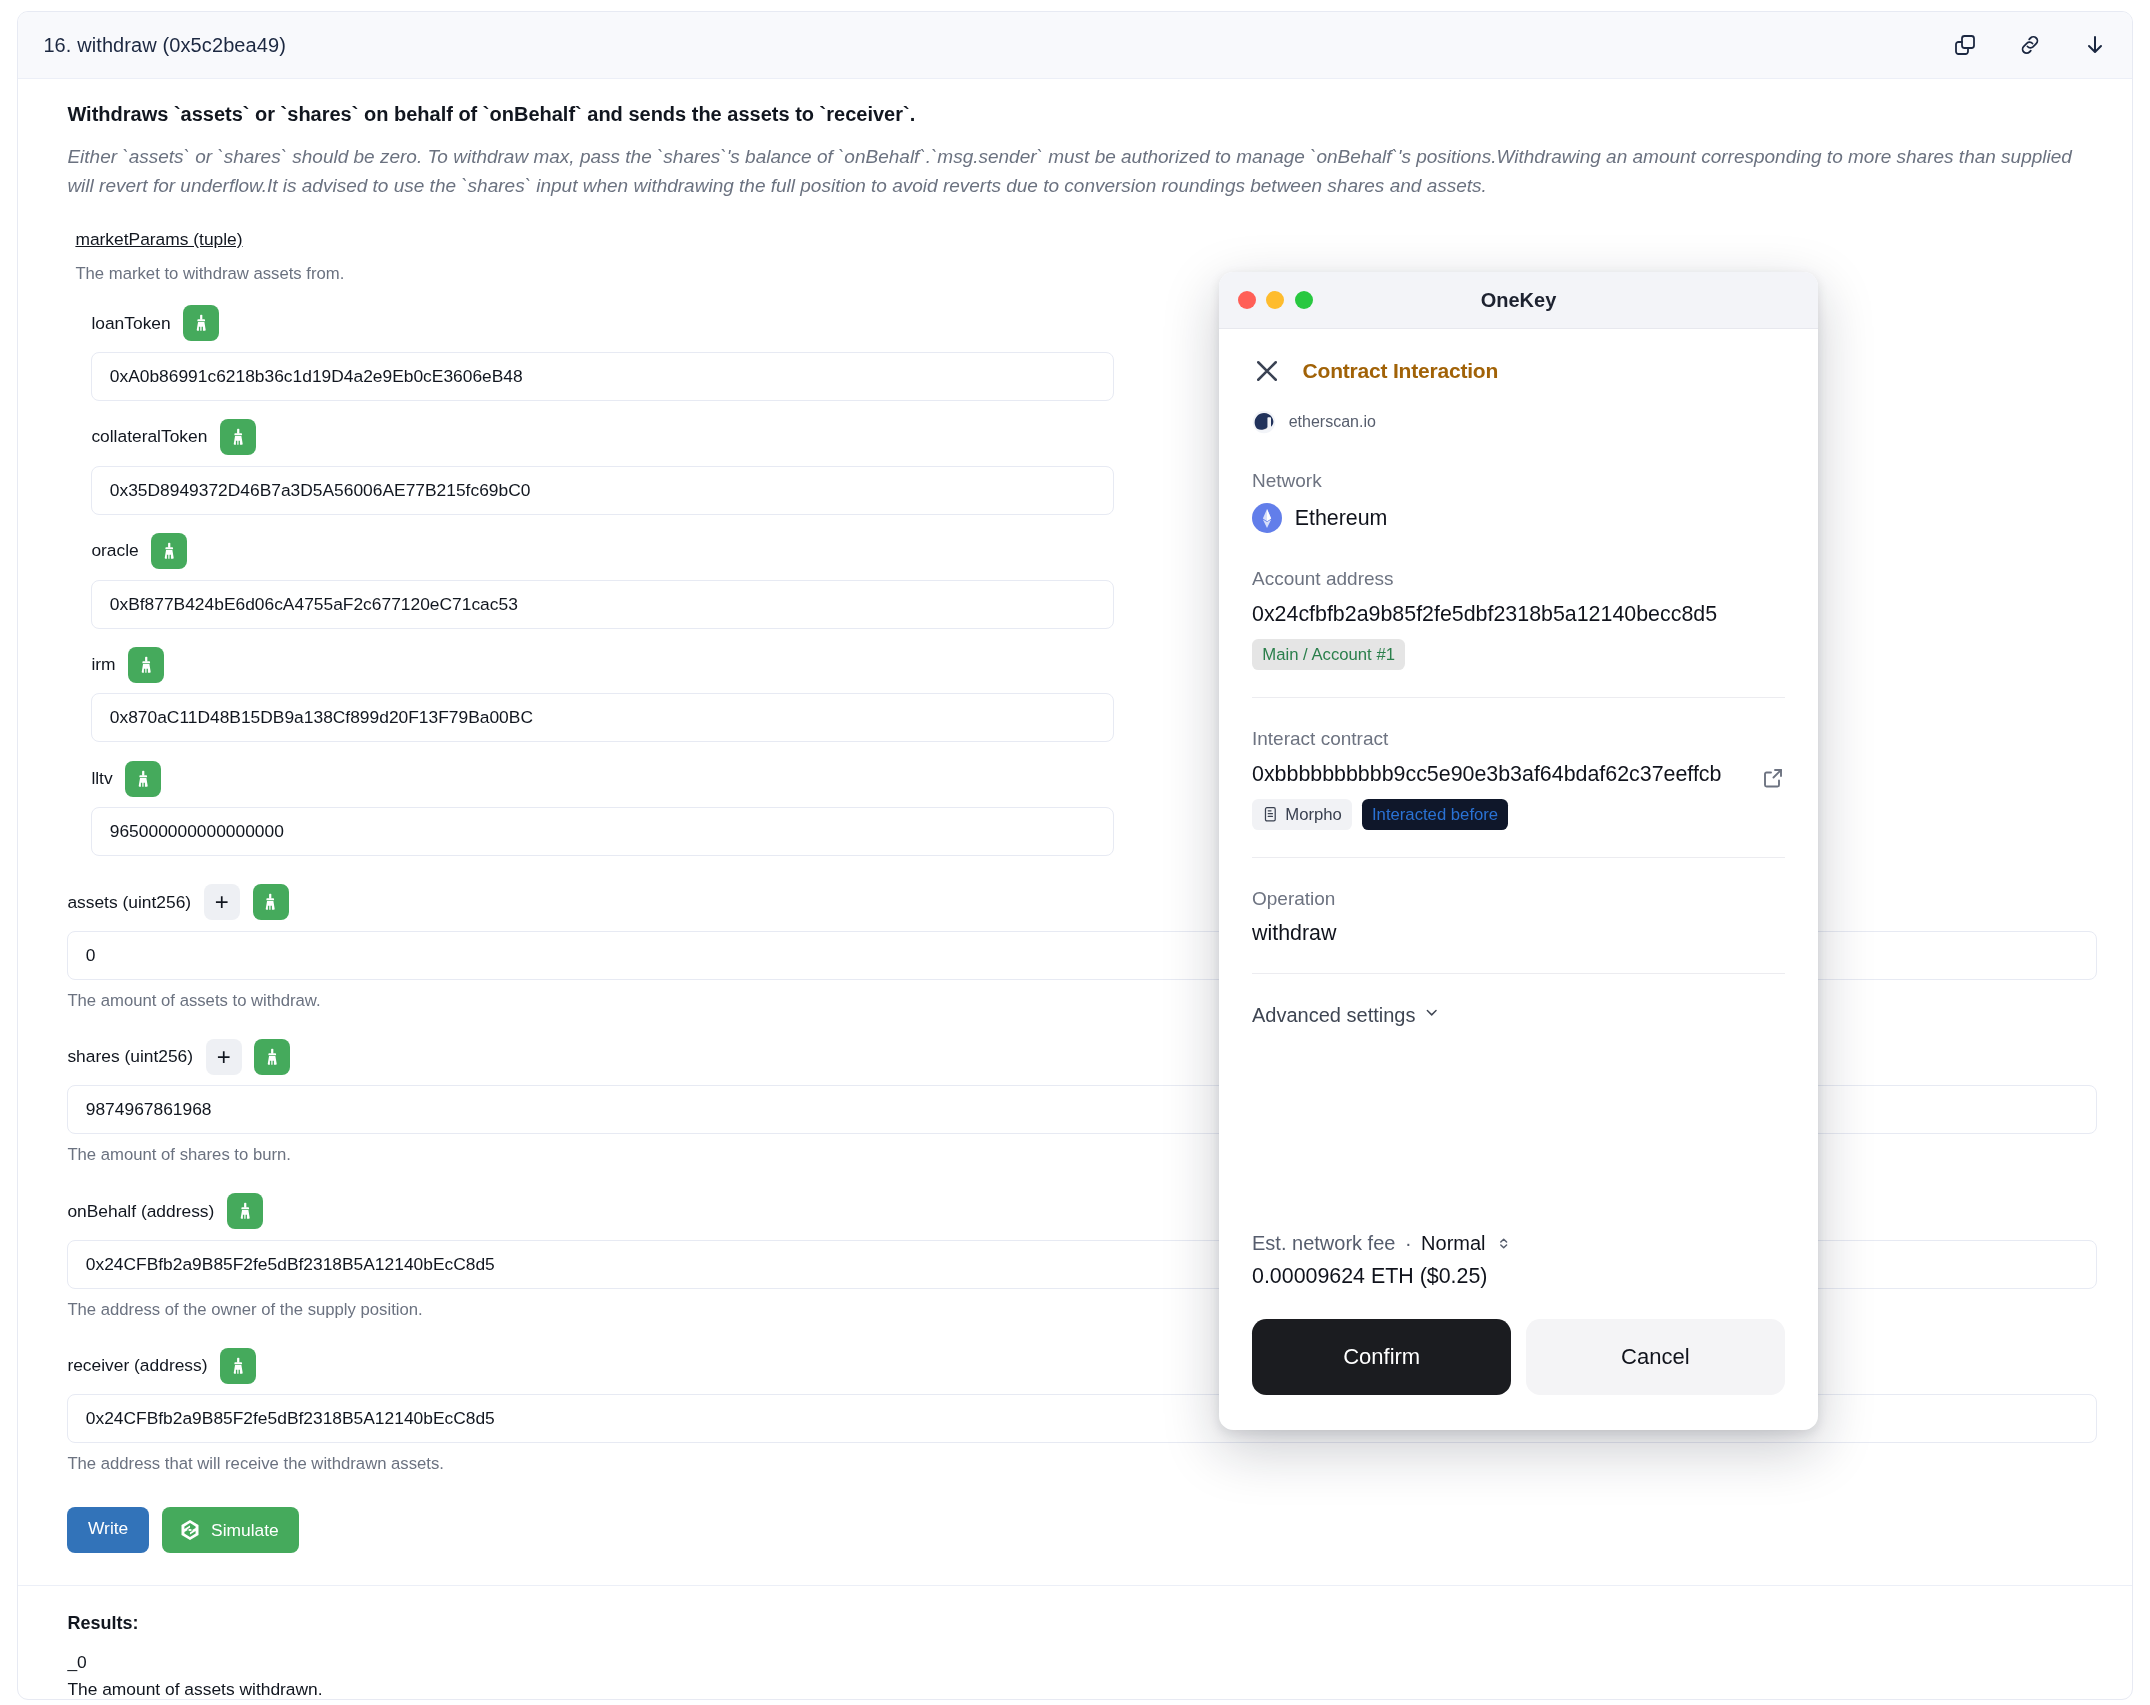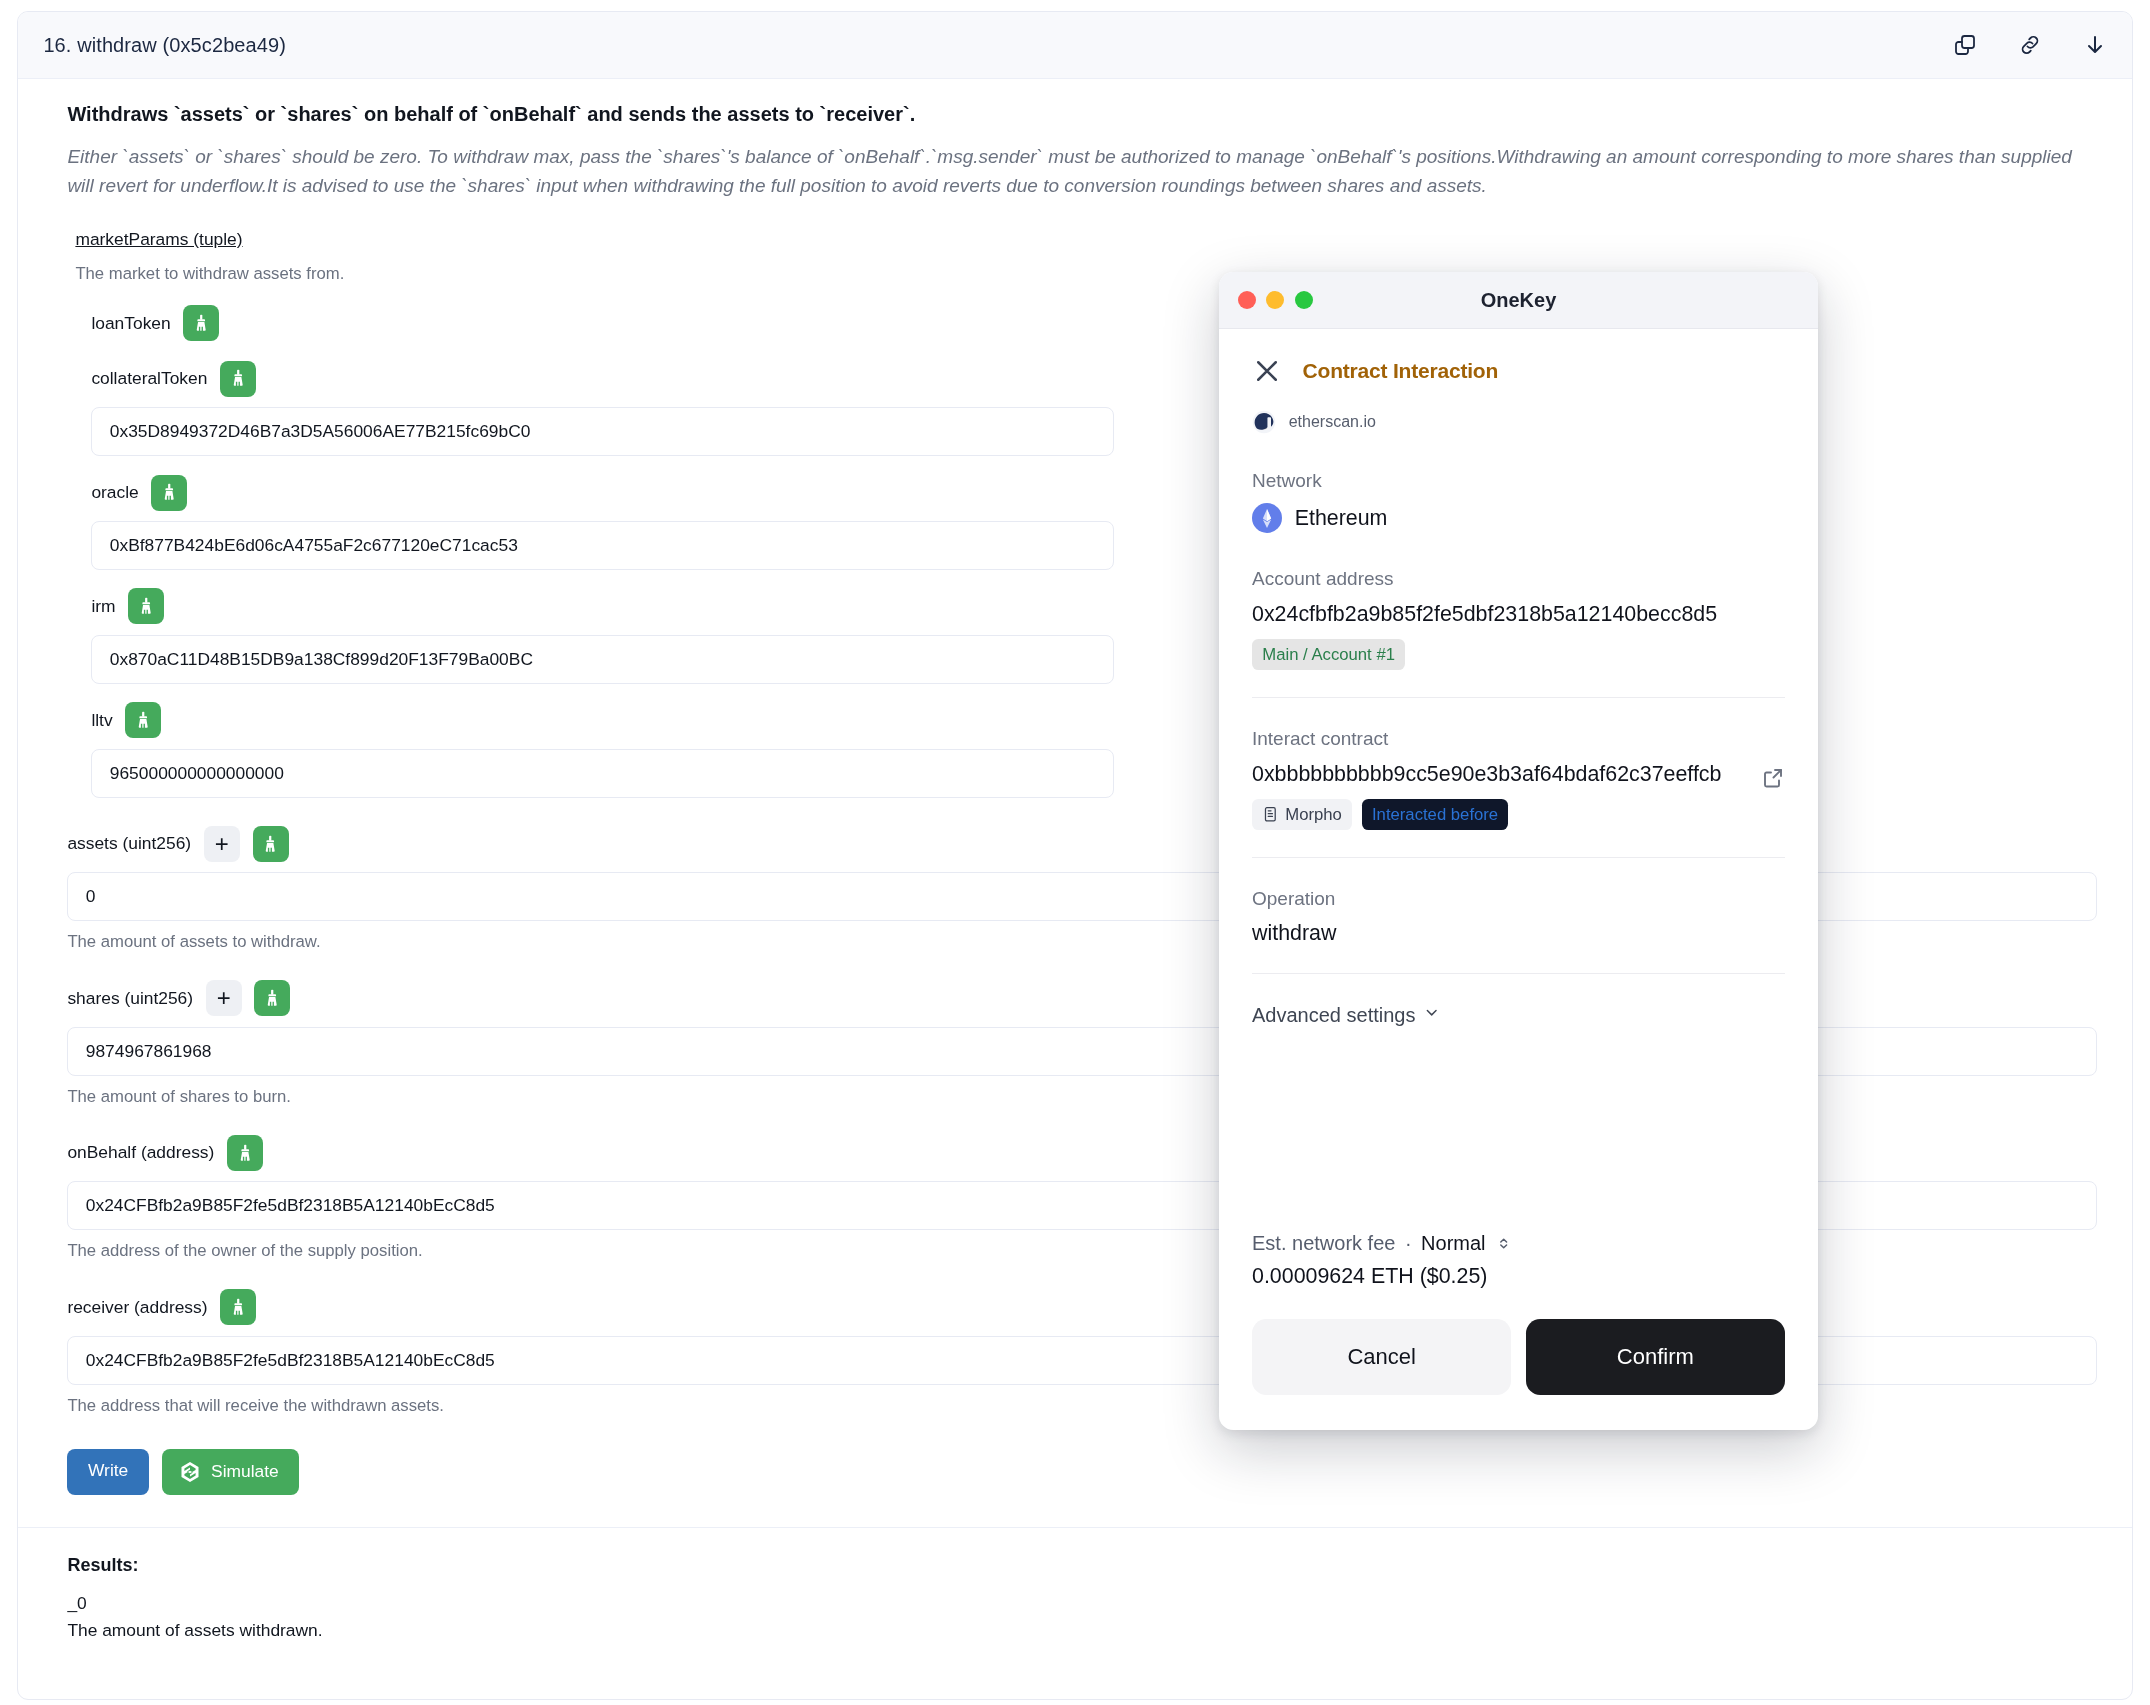--- a/index.html
+++ b/index.html
@@ -318,20 +318,21 @@
             <span class="field-label">loanToken</span>
             <span class="btn-clear">
               <svg viewBox="0 0 24 24" fill="#ffffff">
                 <path d="M12.8 2.3l-1.4-1.4-4 4 1.4 1.4 4-4z" opacity="0"></path>
                 <rect x="10.6" y="2" width="2.6" height="6" rx="1"></rect>
                 <rect x="7.4" y="7.4" width="9" height="2.3" rx="1"></rect>
                 <path d="M8.2 10.6h7.4l1.5 9a.9.9 0 0 1-.9 1h-2.3v-4.6h-1.6v4.6h-1.5v-4.6H9.2v4.6H7.6a.9.9 0 0 1-.9-1l1.5-9z"></path>
               </svg>
             </span>
           </div>
+          <div class="field-input">0xA0b86991c6218b36c1d19D4a2e9Eb0cE3606eB48</div>
         </div>
 
         <div class="field">
           <div class="field-label-row">
             <span class="field-label">collateralToken</span>
             <span class="btn-clear">
               <svg viewBox="0 0 24 24" fill="#ffffff">
                 <rect x="10.6" y="2" width="2.6" height="6" rx="1"></rect>
                 <rect x="7.4" y="7.4" width="9" height="2.3" rx="1"></rect>
                 <path d="M8.2 10.6h7.4l1.5 9a.9.9 0 0 1-.9 1h-2.3v-4.6h-1.6v4.6h-1.5v-4.6H9.2v4.6H7.6a.9.9 0 0 1-.9-1l1.5-9z"></path>
@@ -562,22 +563,22 @@
           <span>·</span>
           <span class="strong">Normal</span>
           <svg viewBox="0 0 24 24" fill="none" stroke="currentColor" stroke-width="2" stroke-linecap="round" stroke-linejoin="round">
             <path d="M8 10l4-4 4 4"></path>
               <path d="M8 14l4 4 4-4"></path>
           </svg>
         </div>
         <div class="ok-fee-val">0.00009624 ETH ($0.25)</div>
 
         <div class="ok-buttons">
+          <div class="ok-btn confirm">Confirm</div>
           <div class="ok-btn cancel">Cancel</div>
-          <div class="ok-btn confirm">Confirm</div>
         </div>
       </div>
 
     </div>
   </div>
 
 </div>
 
 
 </body></html>

